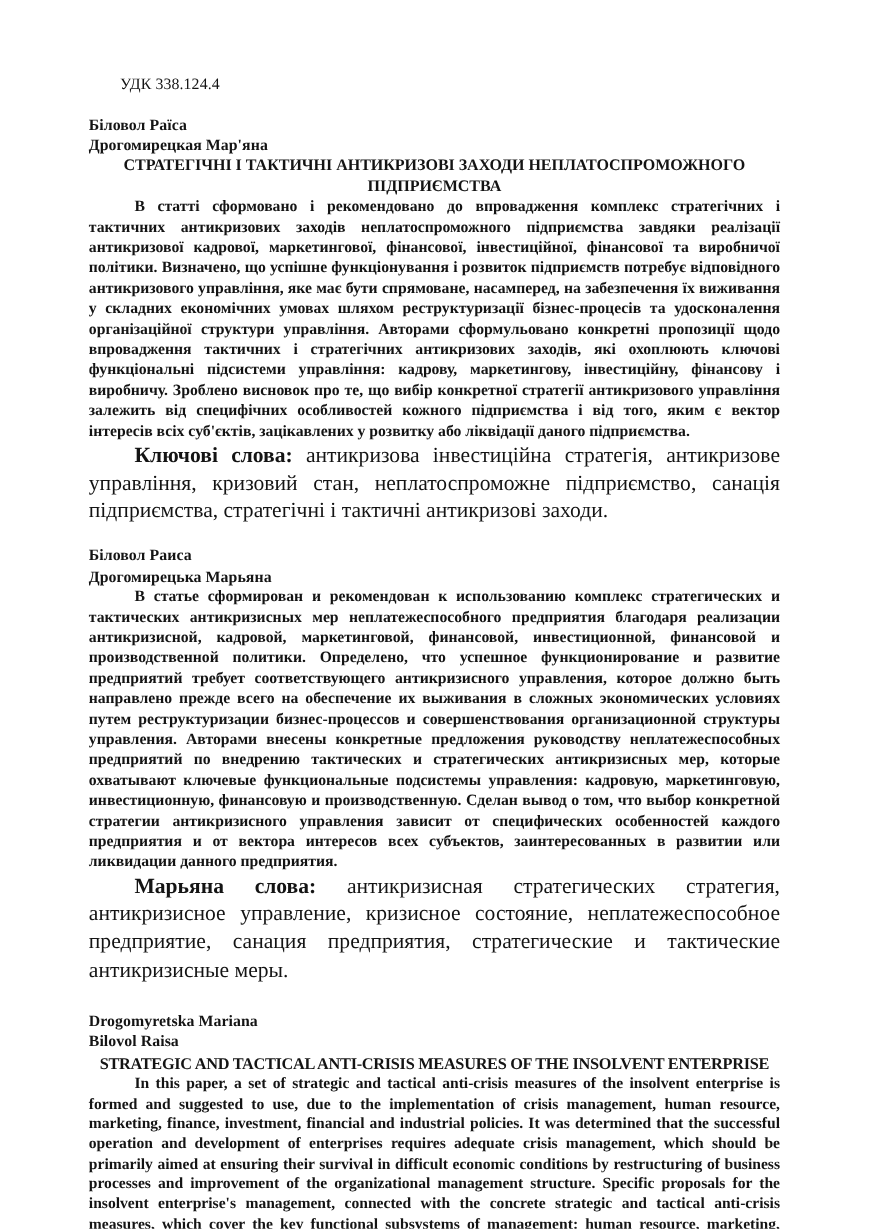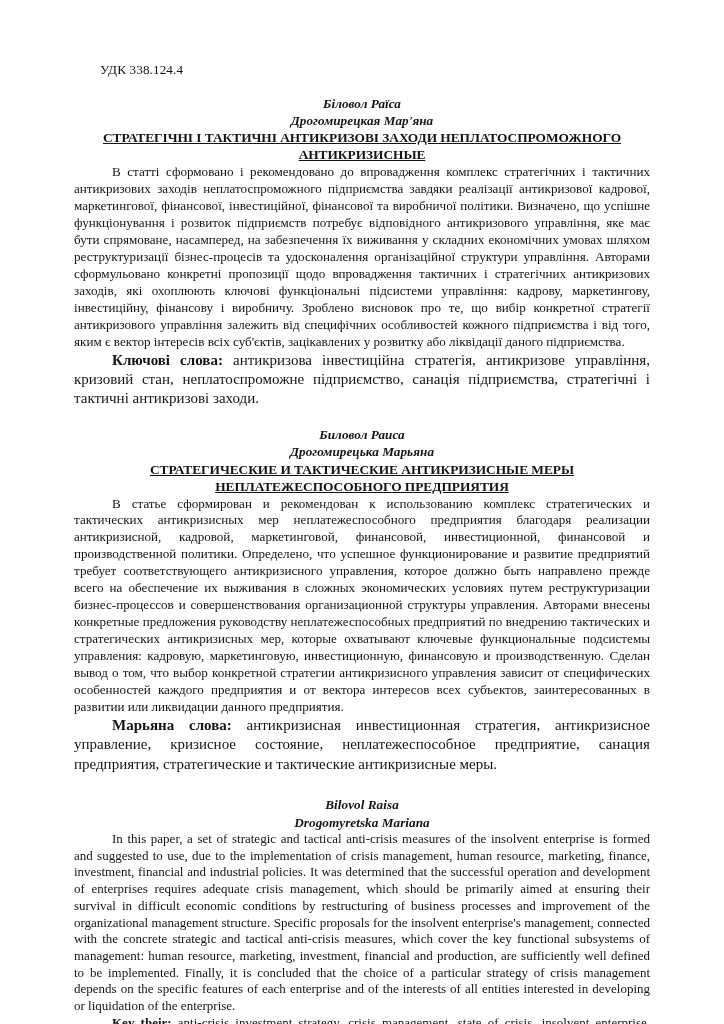--- a/index.html
+++ b/index.html
@@ -28,52 +28,52 @@
 
   
   .udk {
     font-size: 13.2px;
     line-height: 1.25;
     margin: 0 0 16px 26px;
     letter-spacing: .1px;
   }
 
   .author-line {
-    text-align: center;
-    font-style: italic;
+    text-align: left;
     font-weight: bold;
     font-size: 13.2px;
     line-height: 1.32;
     margin: 0;
     letter-spacing: .05px;
   }
 
   .title {
     text-align: center;
     font-weight: bold;
     font-size: 13.4px;
     line-height: 1.26;
     margin: 1px 0 0 0;
     letter-spacing: -.05px;
   }
-  .title .t-line { display: block; text-decoration: underline; }
+  .title .t-line { display: block; }
 
   .abstract {
     text-align: justify;
     text-justify: inter-word;
     font-size: 13.1px;
     line-height: 1.295;
     margin: 0;
     text-indent: 38px;
     hyphens: none;
+    font-weight: bold;
   }
 
   .keywords {
     text-align: justify;
-    font-size: 15px;
+    font-size: 18px;
     line-height: 1.295;
     margin: 0;
     text-indent: 38px;
   }
   .keywords .kw-label {
     font-weight: bold;
   }
 
   .block { margin-bottom: 0; }
   .gap-md  { height: 17px; }
@@ -98,41 +98,40 @@
 
 <div class="page">
 
   <p class="udk">УДК 338.124.4</p>
 
   <section class="block">
     <p class="author-line">Біловол Раїса</p>
     <p class="author-line">Дрогомирецкая Мар'яна</p>
     <h1 class="title">
       <span class="t-line">СТРАТЕГІЧНІ І ТАКТИЧНІ АНТИКРИЗОВІ ЗАХОДИ НЕПЛАТОСПРОМОЖНОГО</span>
-      <span class="t-line">АНТИКРИЗИСНЫЕ</span>
+      <span class="t-line">ПІДПРИЄМСТВА</span>
     </h1>
     <p class="abstract">В статті сформовано і рекомендовано до впровадження комплекс стратегічних і тактичних антикризових заходів неплатоспроможного підприємства завдяки реалізації антикризової кадрової, маркетингової, фінансової, інвестиційної, фінансової та виробничої політики. Визначено, що успішне функціонування і розвиток підприємств потребує відповідного антикризового управління, яке має бути спрямоване, насамперед, на забезпечення їх виживання у складних економічних умовах шляхом реструктуризації бізнес-процесів та удосконалення організаційної структури управління. Авторами сформульовано конкретні пропозиції щодо впровадження тактичних і стратегічних антикризових заходів, які охоплюють ключові функціональні підсистеми управління: кадрову, маркетингову, інвестиційну, фінансову і виробничу. Зроблено висновок про те, що вибір конкретної стратегії антикризового управління залежить від специфічних особливостей кожного підприємства і від того, яким є вектор інтересів всіх суб'єктів, зацікавлених у розвитку або ліквідації даного підприємства.</p>
     <p class="keywords"><span class="kw-label">Ключові слова:</span> <span>антикризова інвестиційна стратегія, антикризове управління, кризовий стан, неплатоспроможне підприємство, санація підприємства, стратегічні і тактичні антикризові заходи.</span></p>
   </section>
 
   <div class="gap-md"></div>
 
   <section class="block">
-    <p class="author-line">Биловол Раиса</p>
+    <p class="author-line">Біловол Раиса</p>
     <p class="author-line">Дрогомирецька Марьяна</p>
-    <h1 class="title">
-      <span class="t-line">СТРАТЕГИЧЕСКИЕ И ТАКТИЧЕСКИЕ АНТИКРИЗИСНЫЕ МЕРЫ</span>
-      <span class="t-line">НЕПЛАТЕЖЕСПОСОБНОГО ПРЕДПРИЯТИЯ</span>
-    </h1>
     <p class="abstract">В статье сформирован и рекомендован к использованию комплекс стратегических и тактических антикризисных мер неплатежеспособного предприятия благодаря реализации антикризисной, кадровой, маркетинговой, финансовой, инвестиционной, финансовой и производственной политики. Определено, что успешное функционирование и развитие предприятий требует соответствующего антикризисного управления, которое должно быть направлено прежде всего на обеспечение их выживания в сложных экономических условиях путем реструктуризации бизнес-процессов и совершенствования организационной структуры управления. Авторами внесены конкретные предложения руководству неплатежеспособных предприятий по внедрению тактических и стратегических антикризисных мер, которые охватывают ключевые функциональные подсистемы управления: кадровую, маркетинговую, инвестиционную, финансовую и производственную. Сделан вывод о том, что выбор конкретной стратегии антикризисного управления зависит от специфических особенностей каждого предприятия и от вектора интересов всех субъектов, заинтересованных в развитии или ликвидации данного предприятия.</p>
-    <p class="keywords"><span class="kw-label">Марьяна слова:</span> <span>антикризисная инвестиционная стратегия, антикризисное управление, кризисное состояние, неплатежеспособное предприятие, санация предприятия, стратегические и тактические антикризисные меры.</span></p>
+    <p class="keywords"><span class="kw-label">Марьяна слова:</span> <span>антикризисная стратегических стратегия, антикризисное управление, кризисное состояние, неплатежеспособное предприятие, санация предприятия, стратегические и тактические антикризисные меры.</span></p>
   </section>
 
   <div class="gap-lg"></div>
 
   <section class="block latin">
+    <p class="author-line">Drogomyretska Mariana</p>
     <p class="author-line">Bilovol Raisa</p>
-    <p class="author-line">Drogomyretska Mariana</p>
+    <h1 class="title">
+      <span class="t-line">STRATEGIC AND TACTICAL ANTI-CRISIS MEASURES OF THE INSOLVENT ENTERPRISE</span>
+    </h1>
     <p class="abstract">In this paper, a set of strategic and tactical anti-crisis measures of the insolvent enterprise is formed and suggested to use, due to the implementation of crisis management, human resource, marketing, finance, investment, financial and industrial policies. It was determined that the successful operation and development of enterprises requires adequate crisis management, which should be primarily aimed at ensuring their survival in difficult economic conditions by restructuring of business processes and improvement of the organizational management structure. Specific proposals for the insolvent enterprise's management, connected with the concrete strategic and tactical anti-crisis measures, which cover the key functional subsystems of management: human resource, marketing, investment, financial and production, are sufficiently well defined to be implemented. Finally, it is concluded that the choice of a particular strategy of crisis management depends on the specific features of each enterprise and of the interests of all entities interested in developing or liquidation of the enterprise.</p>
     <p class="keywords"><span class="kw-label">Key their:</span> <span>anti-crisis investment strategy, crisis management, state of crisis, insolvent enterprise, reorganization of the enterprise, strategic and tactical anti-crisis measures.</span></p>
   </section>
 
 </div>
 
 </body></html>

